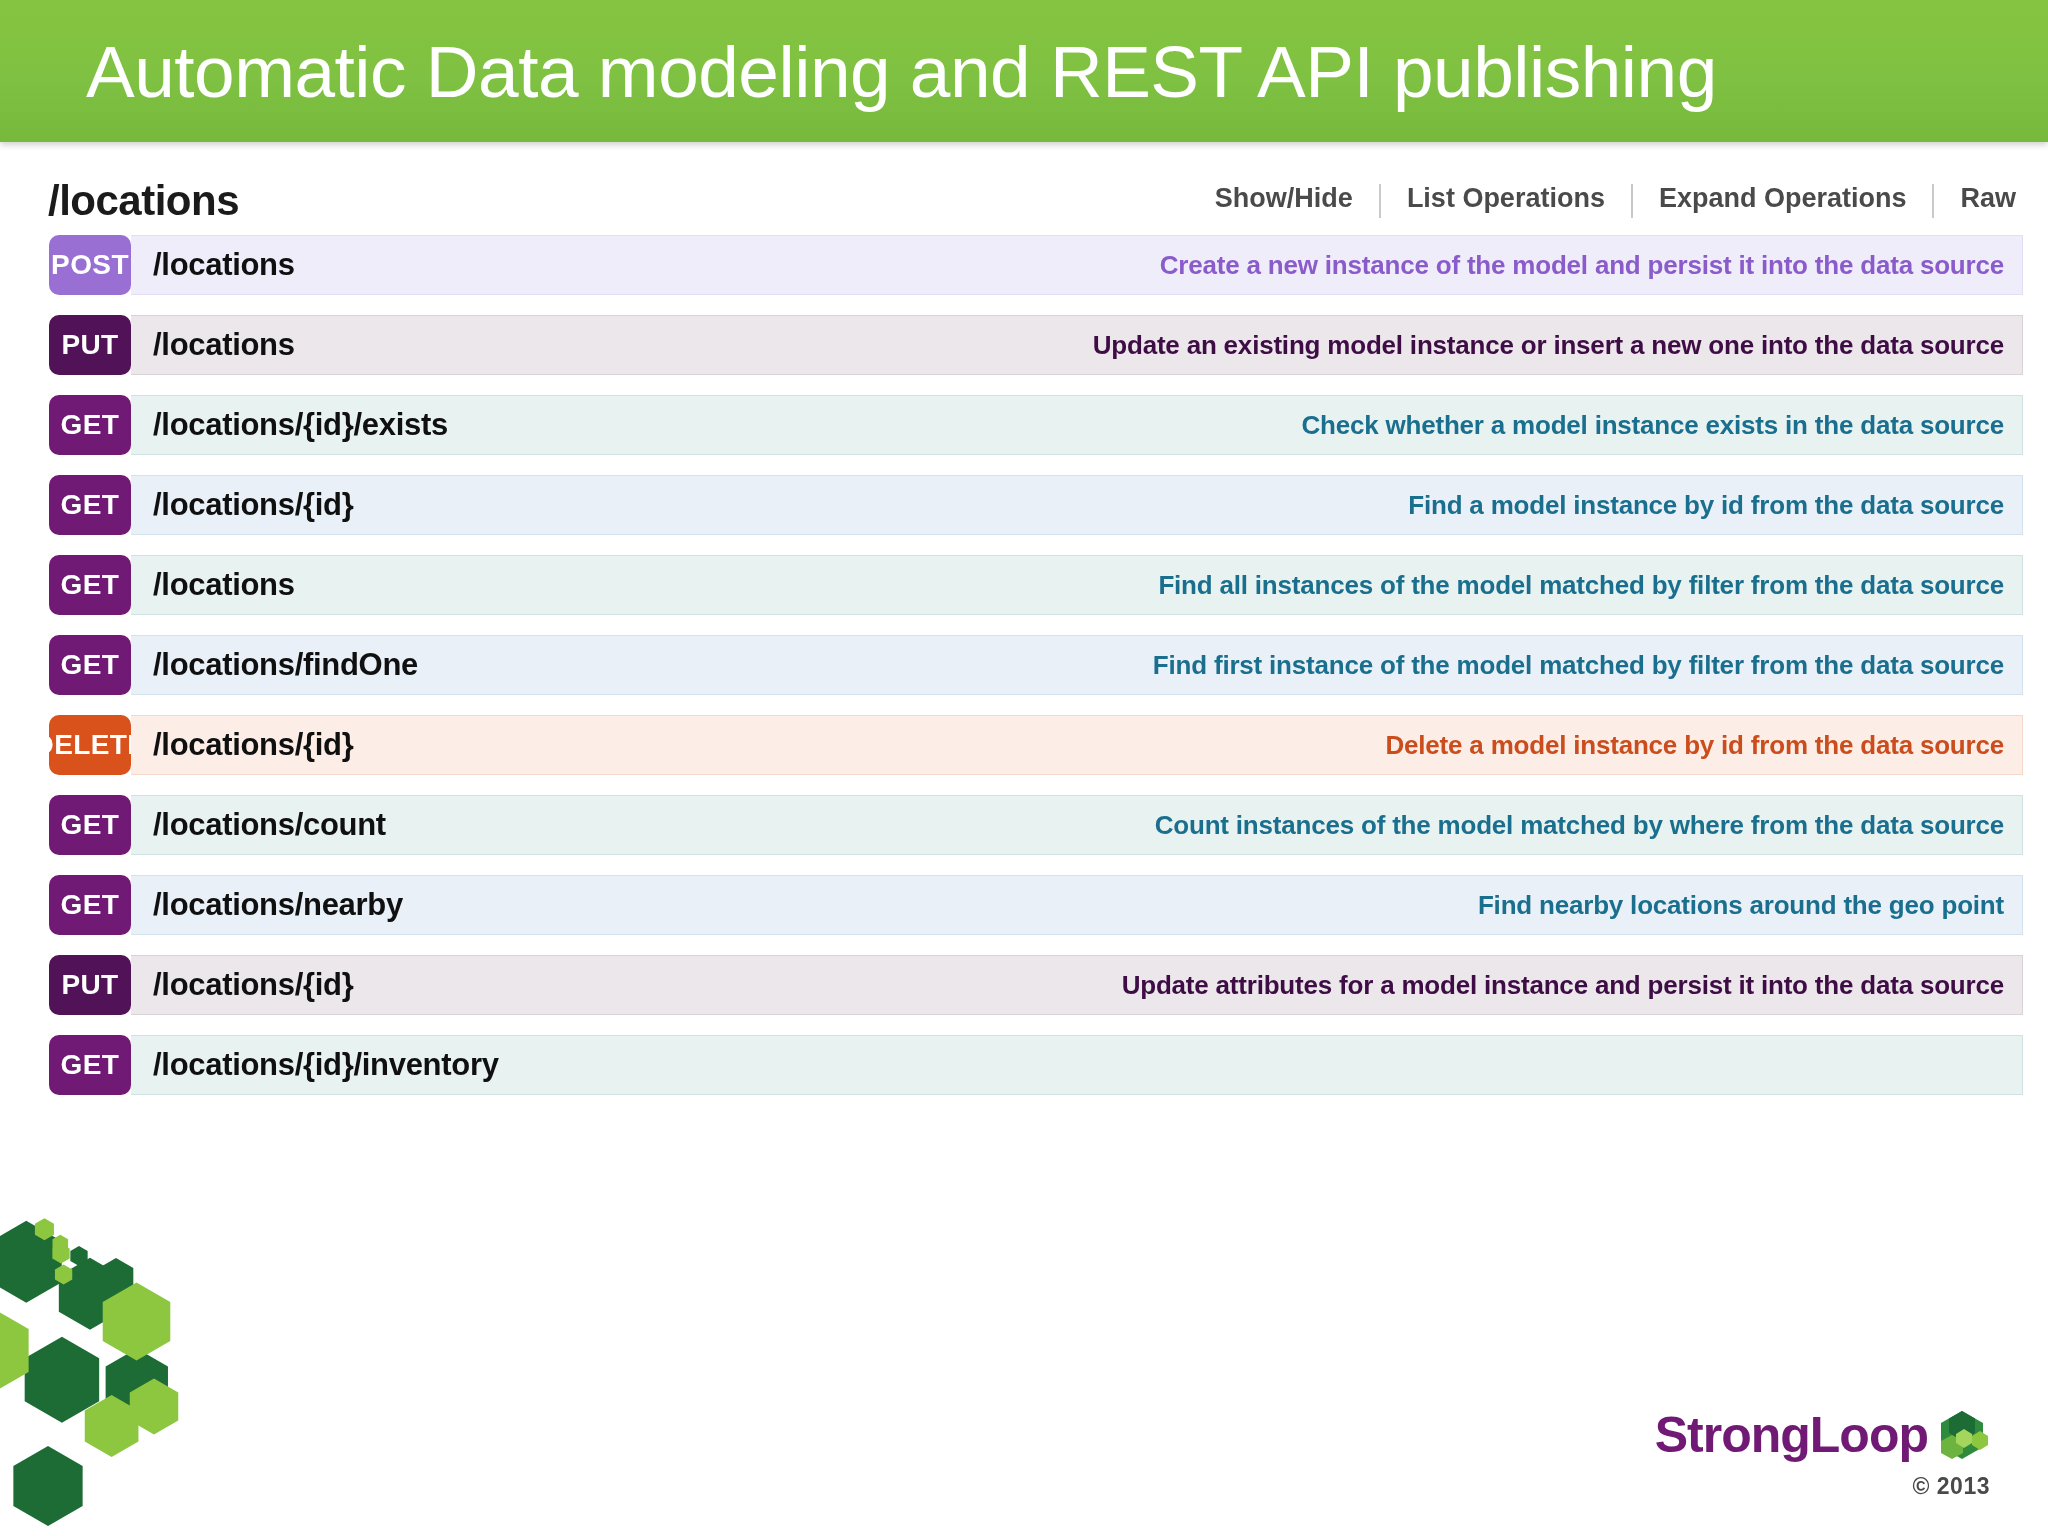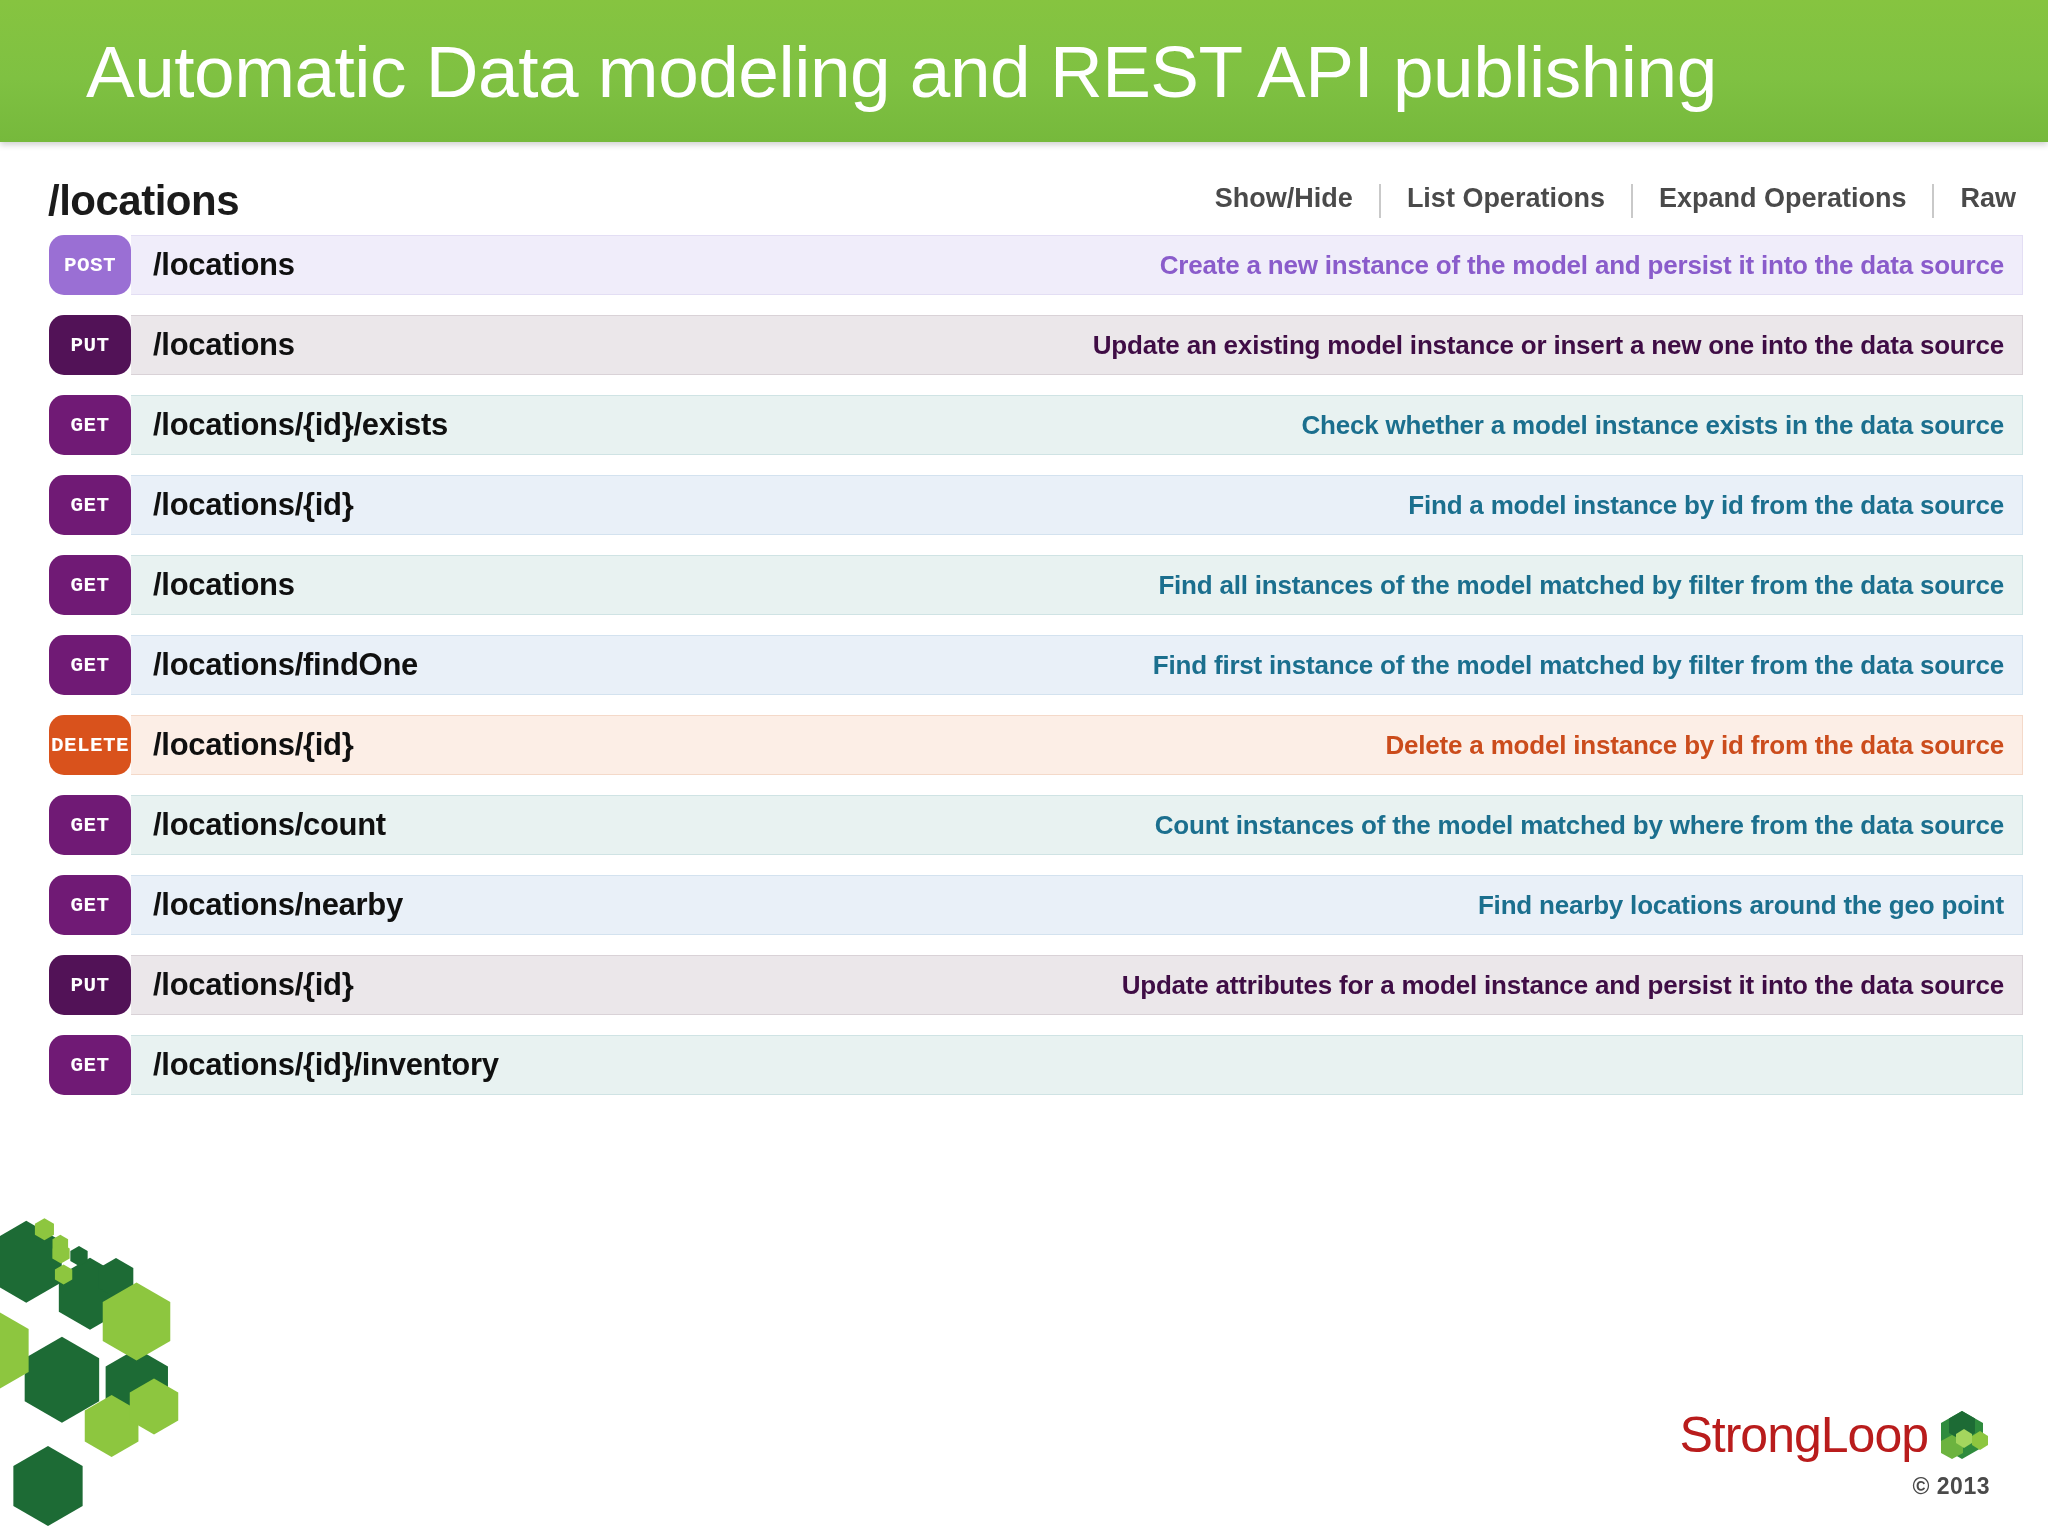--- a/index.html
+++ b/index.html
@@ -100,26 +100,26 @@
     border: 1px solid transparent;
     box-sizing: border-box;
   }
   .op-badge {
     width: 82px;
     min-width: 82px;
     display: flex;
     align-items: center;
     justify-content: center;
     color: #ffffff;
-    font-size: 21px;
+    font-size: 28px;
     font-weight: bold;
     letter-spacing: 0.4px;
-    border-radius: 15px;
-    box-sizing: border-box;
-    font-family: Liberation Mono, monospace;
+    border-radius: 10px;
+    box-sizing: border-box;
+    font-family: Liberation Sans, sans-serif;
   }
   .op-body {
     flex: 1;
     display: flex;
     align-items: center;
     justify-content: space-between;
     padding: 0 18px 0 22px;
     box-sizing: border-box;
     min-width: 0;
   }
@@ -176,22 +176,22 @@
     line-height: 1;
   }
   .brand-row {
     display: flex;
     align-items: center;
     justify-content: flex-end;
     gap: 6px;
   }
   .brand-name {
     font-size: 50px;
-    font-weight: normal;
-    color: #b91c1c;
+    font-weight: bold;
+    color: #701a75;
     letter-spacing: -1px;
     font-family: "Liberation Sans", sans-serif;
   }
   .brand-copy {
     margin-top: 14px;
     font-size: 23px;
     font-weight: bold;
     color: #4a4a4a;
     letter-spacing: 0.5px;
     font-family: "Liberation Sans", sans-serif;

